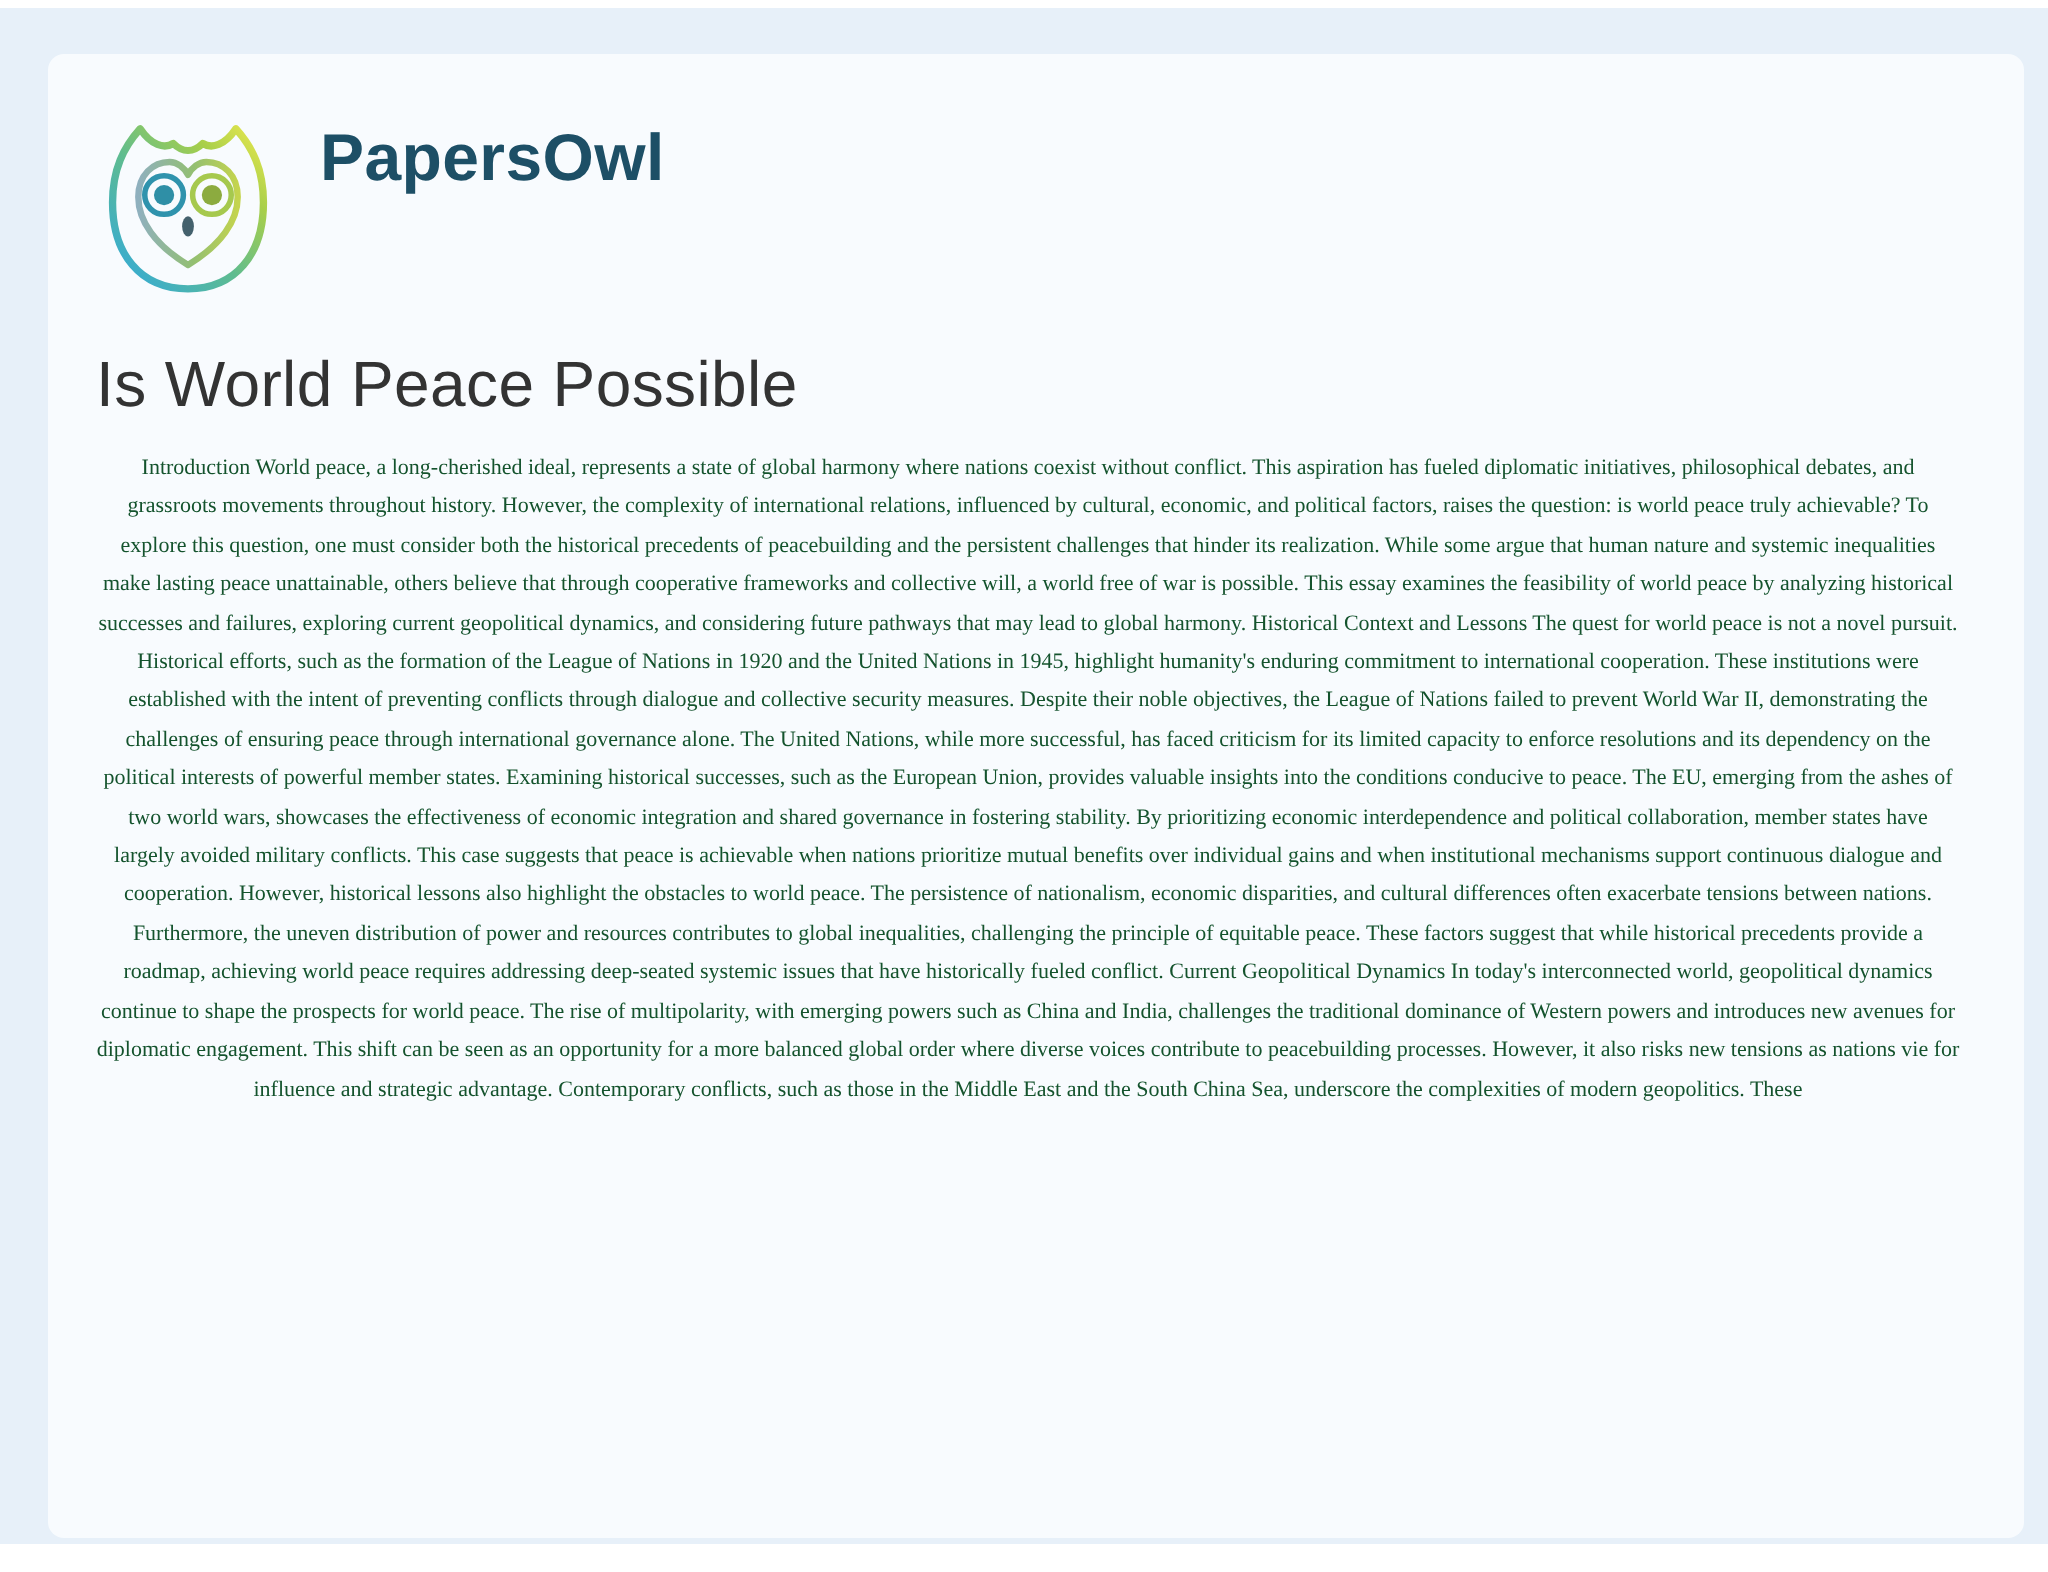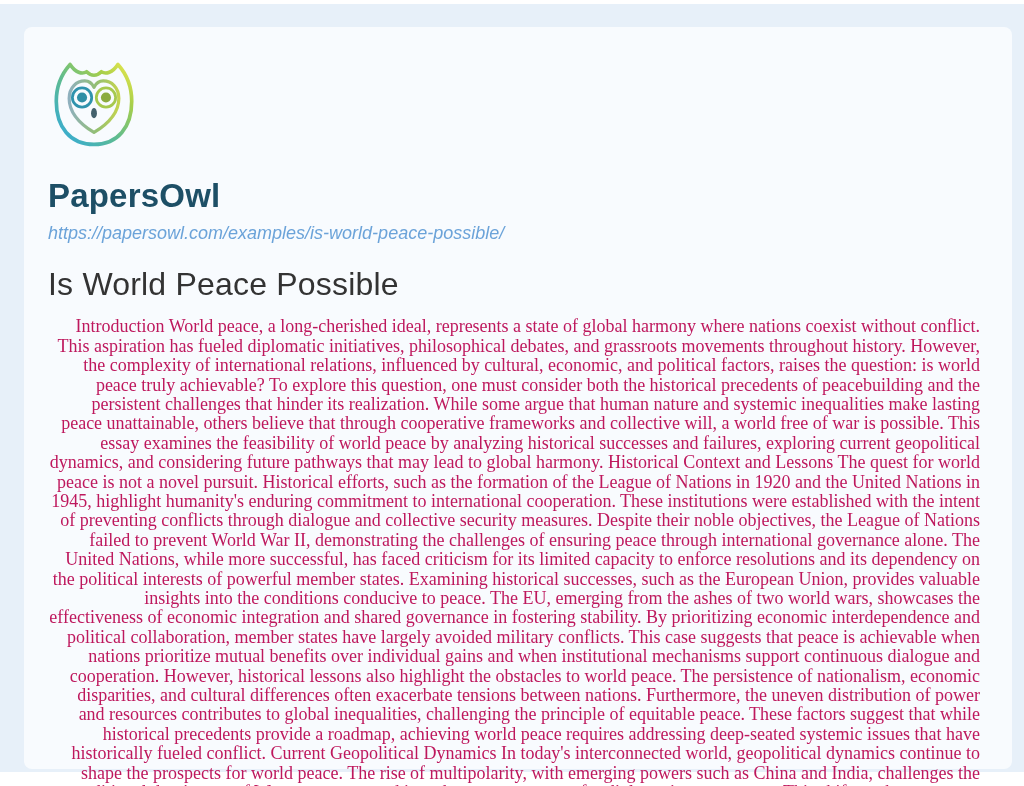--- a/index.html
+++ b/index.html
@@ -21,21 +21,20 @@
     left: 24px; top: 27px;
     width: 988px; height: 742px;
     background: #f8fbfe;
     border-radius: 8px;
     padding: 28px 24px 0 24px;
   }
   .header {
     display: flex;
     align-items: flex-start;
     gap: 20px;
-    flex-direction: column;
   }
   .logo { width: 92px; height: 97px; flex: 0 0 auto; }
   .header-text { padding-top: 6px; }
   .brand {
     font-size: 33px;
     font-weight: 700;
     color: #1d4f66;
     letter-spacing: 0.2px;
     line-height: 1.1;
   }
@@ -51,24 +50,24 @@
     margin-top: 22px;
     font-size: 32px;
     font-weight: 400;
     color: #333333;
     letter-spacing: 0.2px;
   }
   .body-text {
     margin-top: 14px;
     width: 932px;
     font-family: "Liberation Serif", serif;
-    font-size: 18px;
+    font-size: 11px;
     line-height: 19.4px;
-    color: #be185d;
-    text-align: right;
+    color: #14532d;
+    text-align: center;
   }
 </style>
 </head>
 <body>
 
 <div class="frame"></div>
 
 <div class="card">
 
   <div class="header">
@@ -93,21 +92,20 @@
         <circle cx="37" cy="46" r="10.5" fill="#f8fbfe" stroke="#2f93ad" stroke-width="3"></circle>
         <circle cx="37" cy="46" r="5.5" fill="#2f8fa6"></circle>
         <circle cx="63" cy="46" r="10.5" fill="#f8fbfe" stroke="#a6c94e" stroke-width="3"></circle>
         <circle cx="63" cy="46" r="5.5" fill="#8cab3f"></circle>
         <ellipse cx="50" cy="63" rx="3.2" ry="5.5" fill="#44616d"></ellipse>
       </svg>
     </span>
 
     <div class="header-text">
       <div class="brand">PapersOwl</div>
-      <a class="url" href="#">https://papersowl.com/examples/is-world-peace-possible/</a>
     </div>
 
   </div>
 
   <h1 class="title">Is World Peace Possible</h1>
 
   <p class="body-text">Introduction World peace, a long-cherished ideal, represents a state of global harmony where nations coexist without conflict. This aspiration has fueled diplomatic initiatives, philosophical debates, and grassroots movements throughout history. However, the complexity of international relations, influenced by cultural, economic, and political factors, raises the question: is world peace truly achievable? To explore this question, one must consider both the historical precedents of peacebuilding and the persistent challenges that hinder its realization. While some argue that human nature and systemic inequalities make lasting peace unattainable, others believe that through cooperative frameworks and collective will, a world free of war is possible. This essay examines the feasibility of world peace by analyzing historical successes and failures, exploring current geopolitical dynamics, and considering future pathways that may lead to global harmony. Historical Context and Lessons The quest for world peace is not a novel pursuit. Historical efforts, such as the formation of the League of Nations in 1920 and the United Nations in 1945, highlight humanity's enduring commitment to international cooperation. These institutions were established with the intent of preventing conflicts through dialogue and collective security measures. Despite their noble objectives, the League of Nations failed to prevent World War II, demonstrating the challenges of ensuring peace through international governance alone. The United Nations, while more successful, has faced criticism for its limited capacity to enforce resolutions and its dependency on the political interests of powerful member states. Examining historical successes, such as the European Union, provides valuable insights into the conditions conducive to peace. The EU, emerging from the ashes of two world wars, showcases the effectiveness of economic integration and shared governance in fostering stability. By prioritizing economic interdependence and political collaboration, member states have largely avoided military conflicts. This case suggests that peace is achievable when nations prioritize mutual benefits over individual gains and when institutional mechanisms support continuous dialogue and cooperation. However, historical lessons also highlight the obstacles to world peace. The persistence of nationalism, economic disparities, and cultural differences often exacerbate tensions between nations. Furthermore, the uneven distribution of power and resources contributes to global inequalities, challenging the principle of equitable peace. These factors suggest that while historical precedents provide a roadmap, achieving world peace requires addressing deep-seated systemic issues that have historically fueled conflict. Current Geopolitical Dynamics In today's interconnected world, geopolitical dynamics continue to shape the prospects for world peace. The rise of multipolarity, with emerging powers such as China and India, challenges the traditional dominance of Western powers and introduces new avenues for diplomatic engagement. This shift can be seen as an opportunity for a more balanced global order where diverse voices contribute to peacebuilding processes. However, it also risks new tensions as nations vie for influence and strategic advantage. Contemporary conflicts, such as those in the Middle East and the South China Sea, underscore the complexities of modern geopolitics. These</p>
 
 </div>
 

